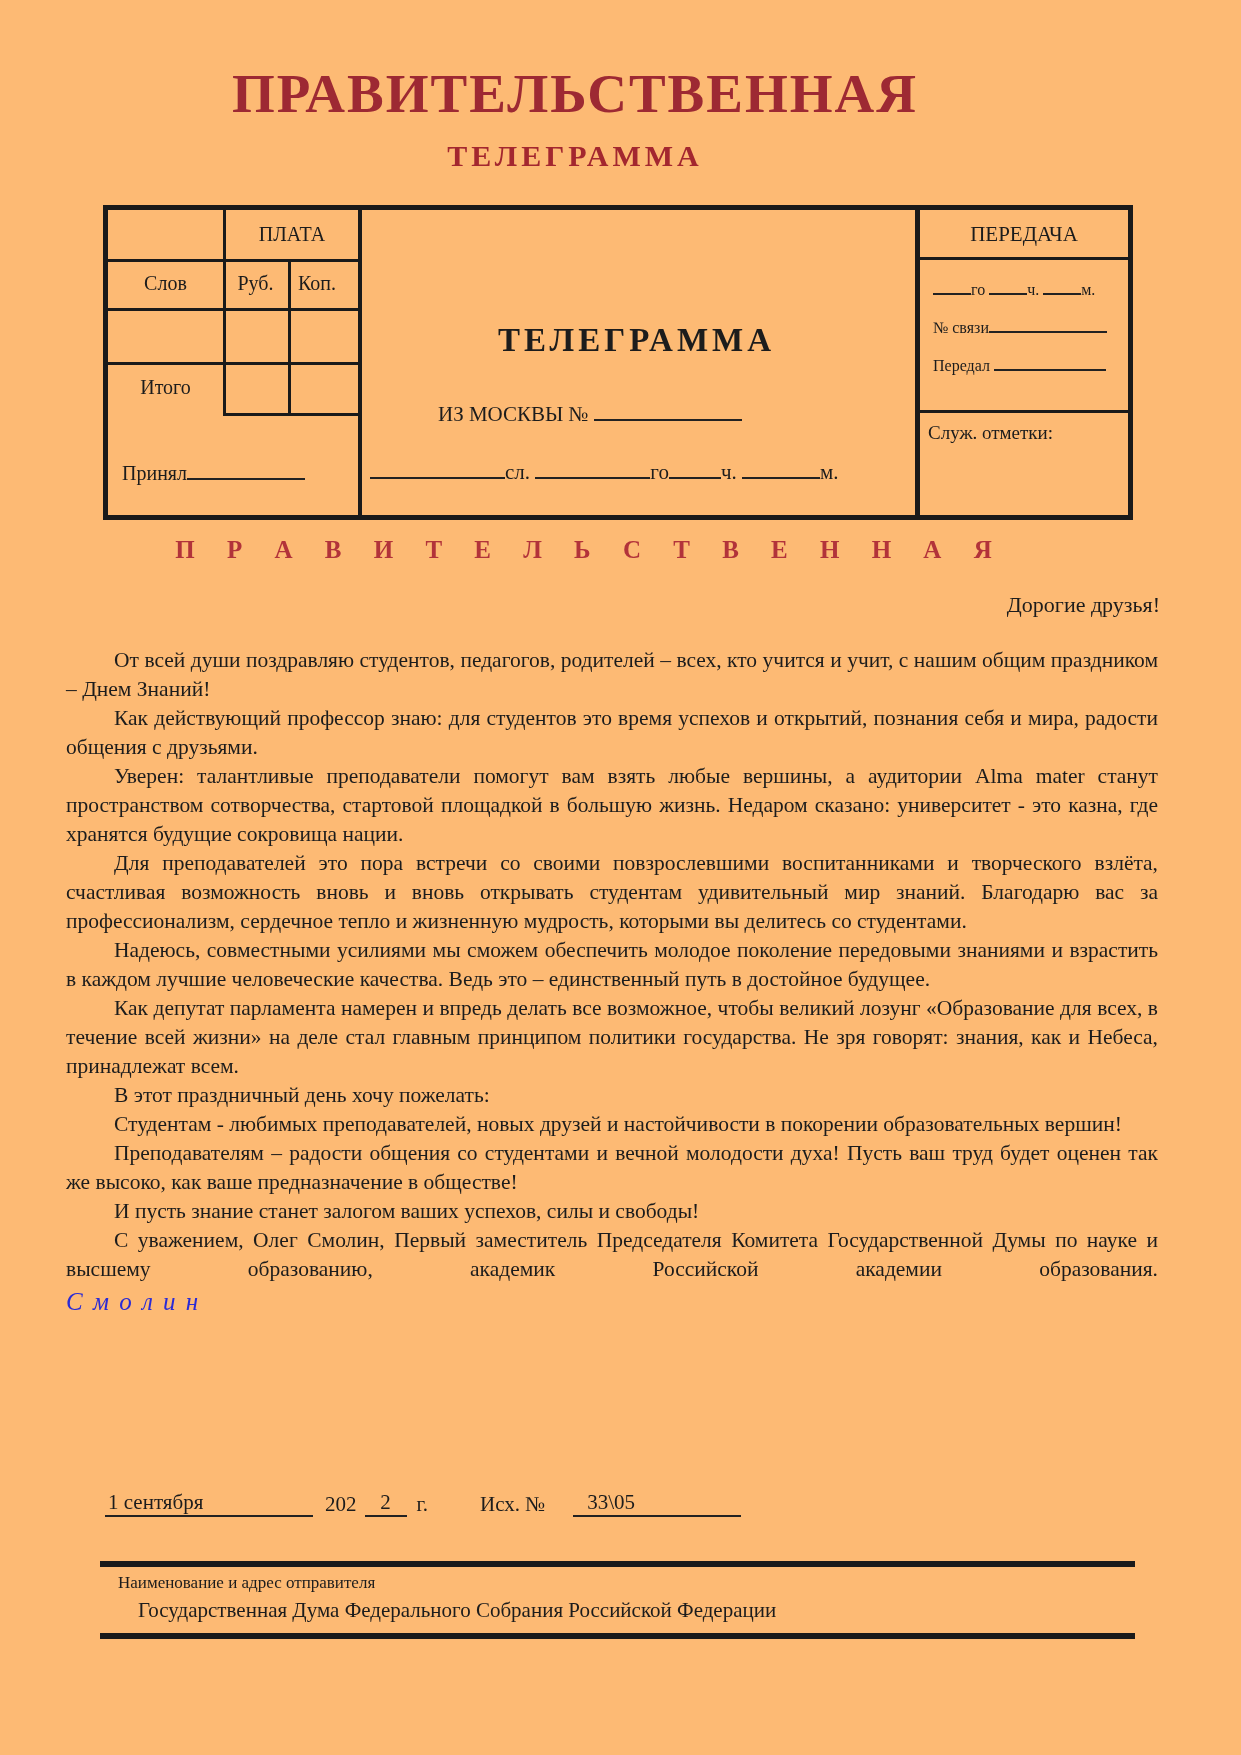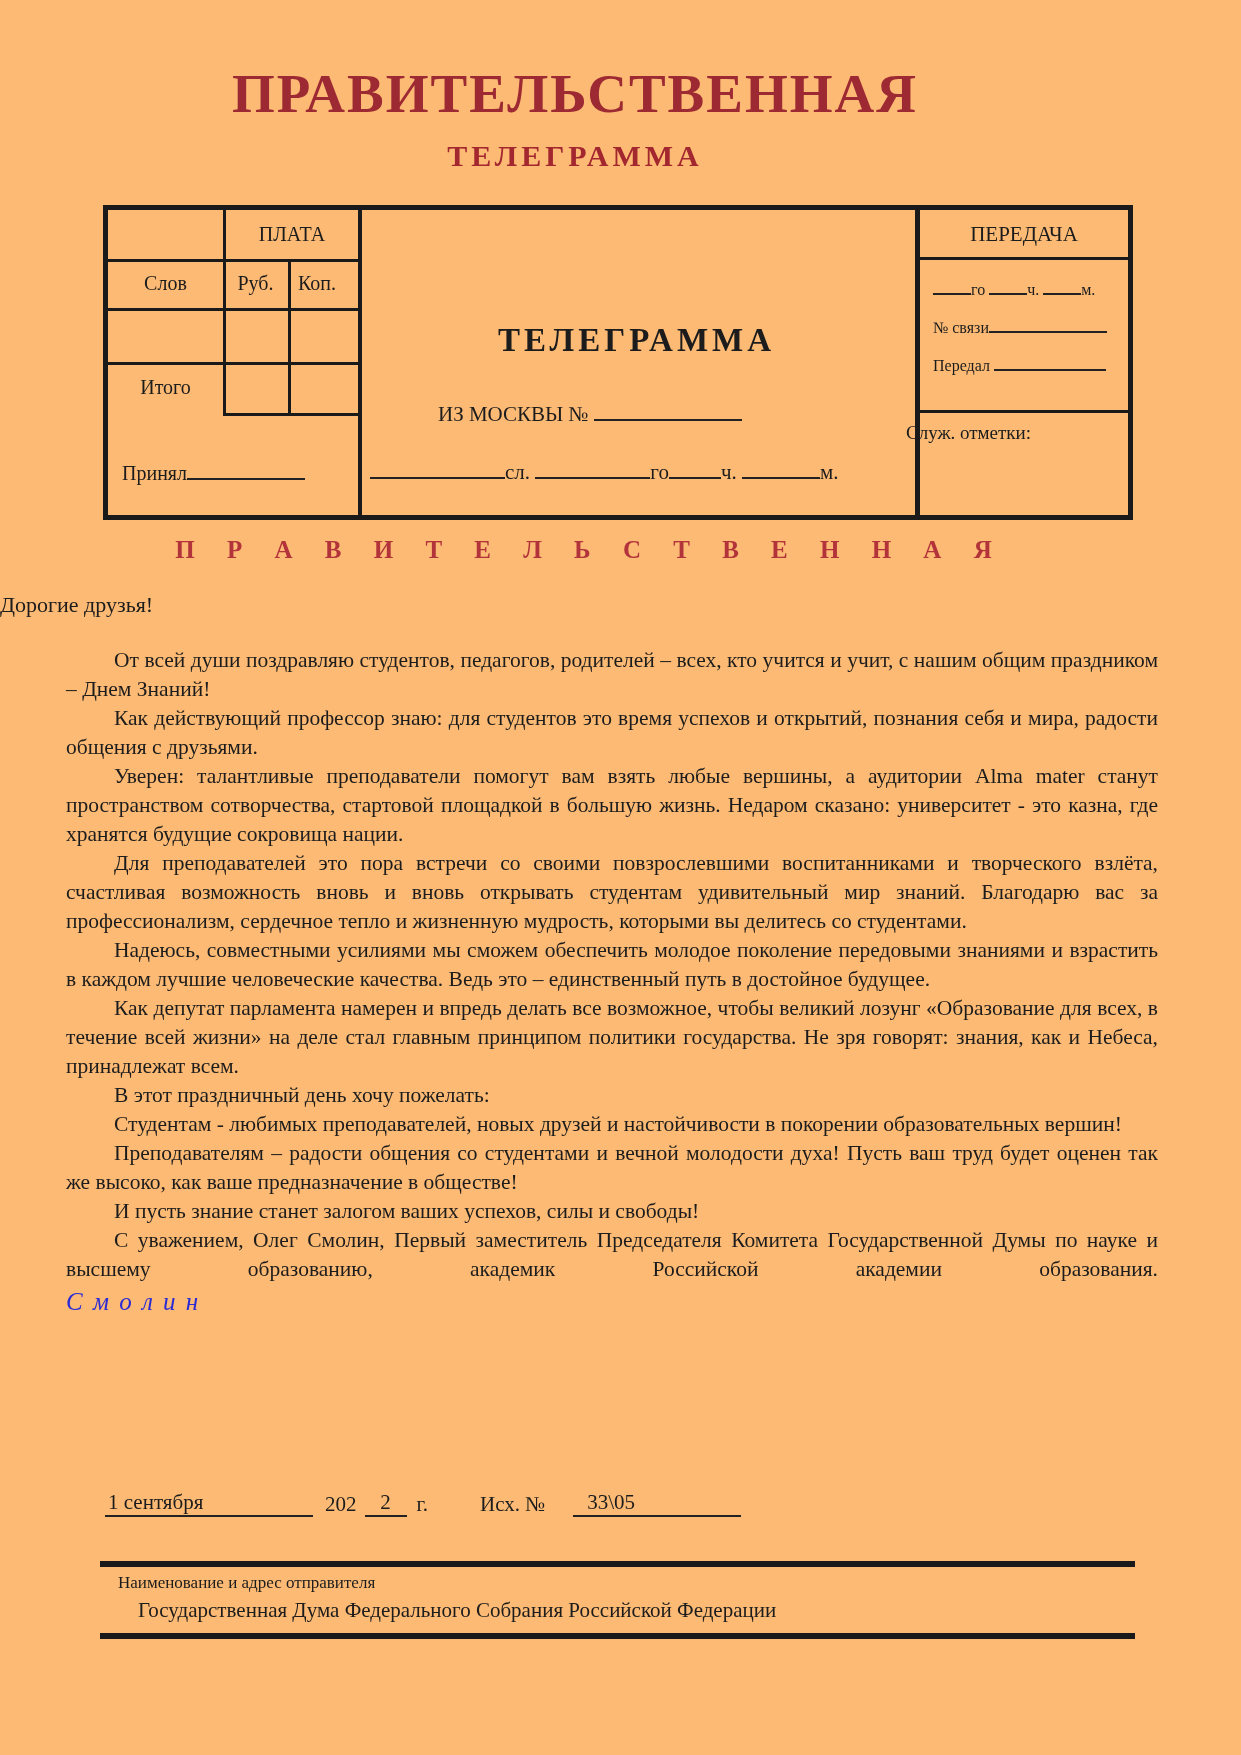--- a/index.html
+++ b/index.html
@@ -20,21 +20,21 @@
   .blank { display:inline-block; border-bottom:2px solid #222; height:17px; vertical-align:baseline; }
   .center-title { position:absolute; left:250px; width:557px; top:112px; text-align:center;
                   font-size:33px; font-weight:bold; letter-spacing:4px; }
   .from-line { position:absolute; left:330px; top:192px; font-size:21px; }
   .mid-bottom { position:absolute; left:262px; top:250px; font-size:21px; white-space:nowrap; }
   .right-label { position:absolute; font-size:16px; white-space:nowrap; }
   
   .stamp { position:absolute; left:0; top:536px; width:1180px; text-align:center;
            color:#b2333a; font-size:25px; font-weight:bold; letter-spacing:13px; }
   
-  .salutation { position:absolute; left:0; top:592px; width:1160px; text-align:left; font-size:22px; }
+  .salutation { position:absolute; left:0; top:592px; width:1160px; text-align:right; font-size:22px; }
   .letter-body { position:absolute; left:66px; top:646px; width:1092px;
                  font-size:21.5px; line-height:29px; text-align:justify; }
   .letter-body p { text-indent:48px; margin:0; }
   .letter-body p.justify-last { text-align-last:justify; }
   .signature { font-size:25px; font-style:italic; color:#2b2bd5; letter-spacing:2px; margin-top:3px; }
   
   .date-line { position:absolute; left:105px; top:1490px; font-size:21px;
                display:flex; align-items:flex-end; white-space:nowrap; }
   .date-line .ul { border-bottom:2px solid #222; }
   .sp { display:inline-block; }
@@ -75,21 +75,21 @@
     <div class="cell-label" style="left:14px; top:252px; text-align:right; white-space:nowrap;"><span>Принял</span><span class="blank" style="width:118px;"></span></div>
 
     <div class="center-title">ТЕЛЕГРАММА</div>
     <div class="from-line"><span>ИЗ МОСКВЫ №</span> <span class="blank" style="width:148px;"></span></div>
     <div class="mid-bottom"><span class="blank" style="width:135px;"></span><span>сл.</span> <span class="blank" style="width:115px;"></span><span>го</span><span class="blank" style="width:52px;"></span><span>ч.</span> <span class="blank" style="width:78px;"></span><span>м.</span></div>
 
     <div class="right-label" style="left:812px; right:0; top:12px; text-align:center; font-size:21px;">ПЕРЕДАЧА</div>
     <div class="right-label" style="left:825px; top:68px;"><span class="blank" style="width:38px;"></span><span>го</span> <span class="blank" style="width:38px;"></span><span>ч.</span> <span class="blank" style="width:38px;"></span><span>м.</span></div>
     <div class="right-label" style="left:825px; top:106px;"><span>№ связи</span><span class="blank" style="width:118px;"></span></div>
     <div class="right-label" style="left:825px; top:144px;"><span>Передал</span> <span class="blank" style="width:112px;"></span></div>
-    <div class="right-label" style="left:798px; top:212px; font-size:19px;">Служ. отметки:</div>
+    <div class="right-label" style="left:820px; top:212px; font-size:19px;">Служ. отметки:</div>
   </div>
 
   <div class="stamp">П Р А В И Т Е Л Ь С Т В Е Н Н А Я</div>
 
   <div class="salutation">Дорогие друзья!</div>
   <div class="letter-body">
     <p>От всей души поздравляю студентов, педагогов, родителей – всех, кто учится и учит, с нашим общим праздником – Днем Знаний!</p>
     <p>Как действующий профессор знаю: для студентов это время успехов и открытий, познания себя и мира, радости общения с друзьями.</p>
     <p>Уверен: талантливые преподаватели помогут вам взять любые вершины, а аудитории Alma mater станут пространством сотворчества, стартовой площадкой в большую жизнь. Недаром сказано: университет - это казна, где хранятся будущие сокровища нации.</p>
     <p>Для преподавателей это пора встречи со своими повзрослевшими воспитанниками и творческого взлёта, счастливая возможность вновь и вновь открывать студентам удивительный мир знаний. Благодарю вас за профессионализм, сердечное тепло и жизненную мудрость, которыми вы делитесь со студентами.</p>

